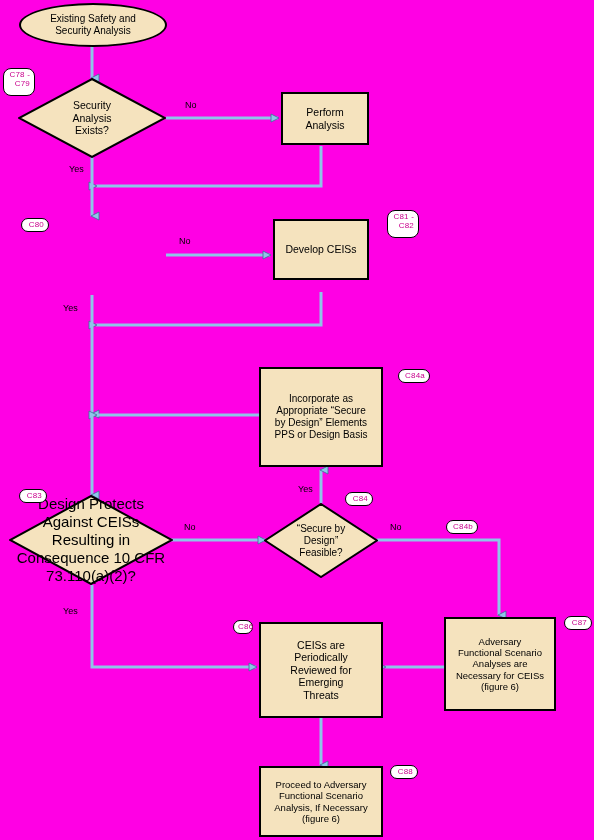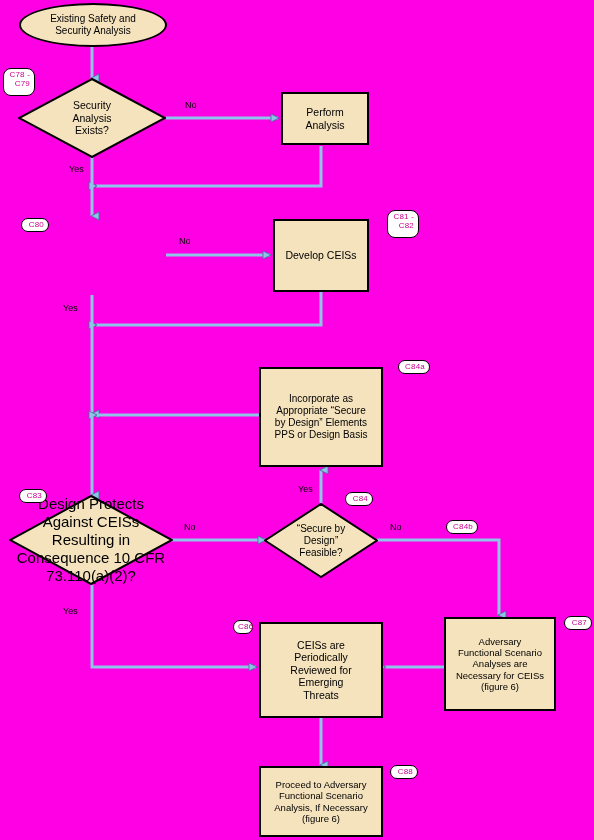--- a/index.html
+++ b/index.html
@@ -159,21 +159,21 @@
 Analysis
 Exists?</div>
   </div>
 
   <div class="node process" style="left:281px; top:92px; width:88px; height:53px;">
     <span style="white-space:pre-line;">Perform
 Analysis</span>
   </div>
 
 
-  <div class="node process" style="left:273px; top:219px; width:96px; height:73px;text-align:right;">
+  <div class="node process" style="left:273px; top:219px; width:96px; height:61px;text-align:right;">
     <span style="white-space:pre-line;">Develop CEISs</span>
   </div>
 
   <div class="node process" style="left:259px; top:367px; width:124px; height:100px; font-size:10px;">
     <span style="white-space:pre-line;">Incorporate as
 Appropriate “Secure
 by Design” Elements
 PPS or Design Basis</span>
   </div>
 
@@ -217,21 +217,21 @@
 Functional Scenario
 Analysis, If Necessary
 (figure 6)</span>
   </div>
 
   <div class="tag" style="left:3px; top:68px; width:32px; height:28px;">C78 -
 C79</div>
   <div class="tag" style="left:21px; top:218px; width:28px; height:14px;">C80</div>
   <div class="tag" style="left:387px; top:210px; width:32px; height:28px;">C81 -
 C82</div>
-  <div class="tag" style="left:398px; top:360px; width:32px; height:14px;">C84a</div>
+  <div class="tag" style="left:398px; top:369px; width:32px; height:14px;">C84a</div>
   <div class="tag" style="left:19px; top:489px; width:28px; height:14px;">C83</div>
   <div class="tag" style="left:345px; top:492px; width:28px; height:14px;">C84</div>
   <div class="tag" style="left:446px; top:520px; width:32px; height:14px;">C84b</div>
   <div class="tag" style="left:233px; top:620px; width:20px; height:14px;">C86</div>
   <div class="tag" style="left:564px; top:616px; width:28px; height:14px;">C87</div>
   <div class="tag" style="left:390px; top:765px; width:28px; height:14px;">C88</div>
 
   <div class="edge-label" style="left:185px; top:100px;">No</div>
   <div class="edge-label" style="left:69px; top:164px;">Yes</div>
   <div class="edge-label" style="left:179px; top:236px;">No</div>

